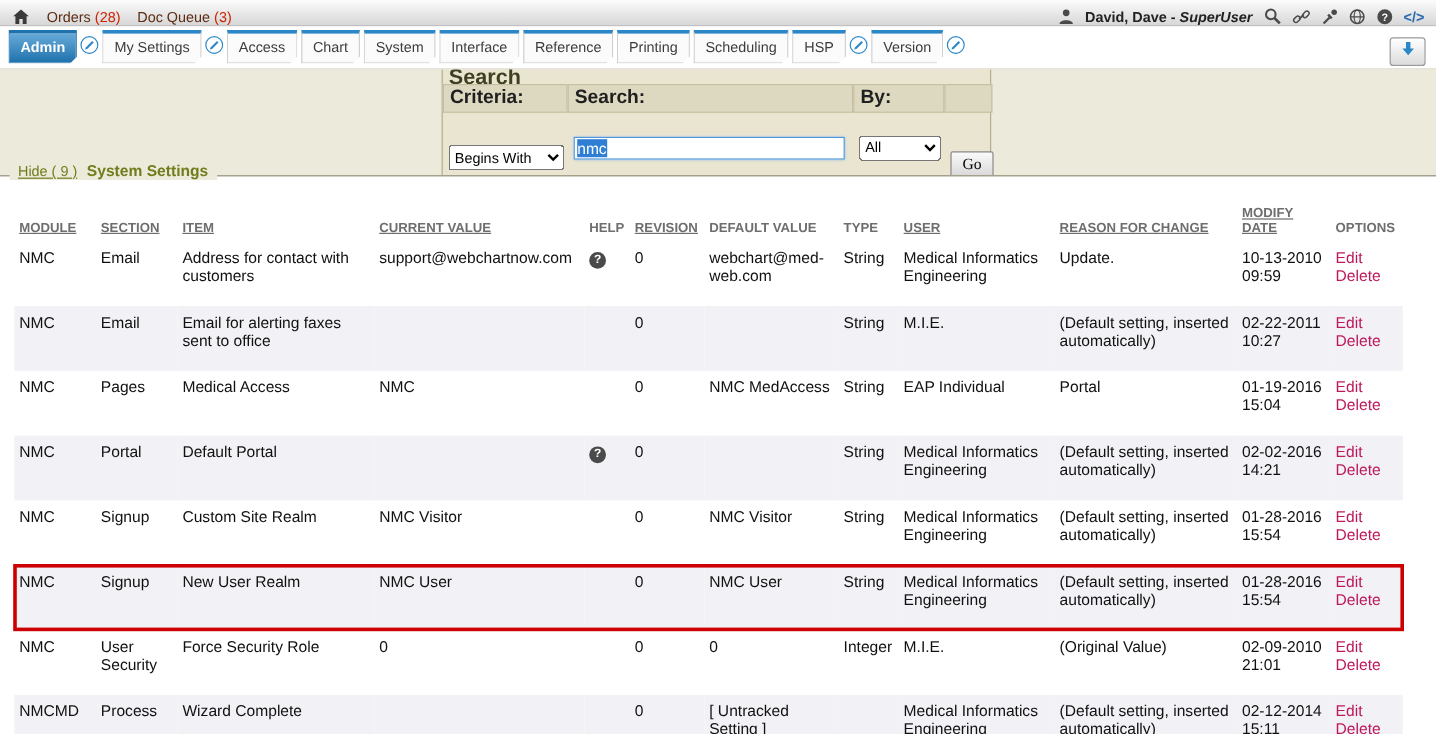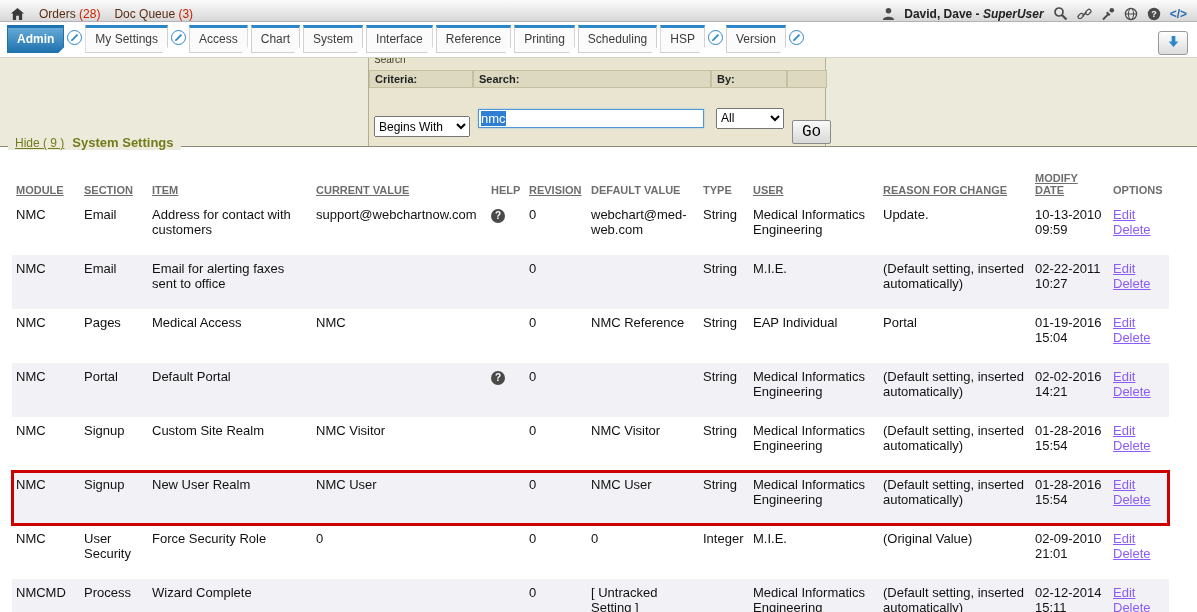--- a/index.html
+++ b/index.html
@@ -54,39 +54,39 @@
 
   
   .band { background:#eceadb; height:88px; position:relative; }
   .search-panel {
     margin-left:368px; width:458px;
     background:#e9e5d1; border:1px solid #b3ae8e; border-top:none;
   }
   .panel-title { height:12px; overflow:hidden; }
   .panel-title span {
     display:block; margin-top:-4px; padding-left:5px;
-    font-weight:normal; font-size:10px; color:#3f3f22;
+    font-weight:bold; font-size:18px; color:#3f3f22;
   }
   .panel-grid { display:grid; grid-template-columns:104px 238px 76px 40px; }
   .panel-label {
     background:#ddd8c0; border:1px solid #c6c0a2; font-weight:bold;
-    font-size:11px; color:#1f1f1f; padding:2px 5px; white-space:nowrap;
+    font-size:16px; color:#1f1f1f; padding:2px 5px; white-space:nowrap;
   }
   .panel-cell { padding:4px 3px 7px 5px; display:flex; align-items:center; }
   select { font-size:12px; height:21px; max-width:100%; }
   .criteria-select { width:96px;margin-top:17px; }
   .by-select { width:80px; }
   .fake-input {
     width:226px; height:19px; background:#fff; border:1px solid #4f96d8;
     box-shadow:0 0 2px #9cc4e8; padding:1px 2px; font-size:13px; cursor:text;
     overflow:hidden; white-space:nowrap;
   }
   .fake-input .sel { background:#2e7fd4; color:#fff; }
   .go-btn {
-    font-family:Liberation Mono, monospace; font-size:16px; padding:2px 9px;
+    font-family:Liberation Serif, serif; font-size:13px; padding:2px 9px;
     border:1px solid #8a8a8a; border-radius:2px;
     background:linear-gradient(#fafafa,#d8d8d8); cursor:pointer;margin-top:28px;
   }
 
   
   .fieldset { background:#fff; border-top:1px solid #8f8b72; position:relative; height:362px; }
   .legend {
     position:absolute; top:-12px; left:8px; background:#eceadb;
     padding:0 7px; display:flex; align-items:baseline; gap:8px; white-space:nowrap;
   }
@@ -100,21 +100,21 @@
     padding:3px 4px 5px; vertical-align:bottom; word-wrap:break-word;
   }
   th.sortable { text-decoration:underline; cursor:pointer; }
   td {
     font-size:13px; color:#111; padding:6px 4px; vertical-align:top;
     word-wrap:break-word; overflow-wrap:break-word;
   }
   tr.data-row { height:54px; }
   tbody tr:nth-child(even) { background:#f2f2f6; }
   tr.highlight { outline:3px solid #cc0000; outline-offset:-2px; }
-  .opt { display:block; color:#8b5cf6; cursor:pointer;text-decoration:underline; }
+  .opt { display:block; color:#be185d; cursor:pointer; }
   .help-icon {
     display:inline-block; width:14px; height:14px; border-radius:50%;
     background:#4a4a4a; color:#fff; font-size:10px; font-weight:bold;
     text-align:center; line-height:14px; cursor:pointer;
   }
 </style>
 </head>
 <body>
 
 <div class="topbar">
@@ -325,21 +325,21 @@
             <span class="opt">Delete</span>
           </td>
         </tr>
         <tr class="data-row">
           <td>NMC</td>
           <td>Pages</td>
           <td>Medical Access</td>
           <td>NMC</td>
           <td></td>
           <td>0</td>
-          <td>NMC Reference</td>
+          <td>NMC MedAccess</td>
           <td>String</td>
           <td>EAP Individual</td>
           <td>Portal</td>
           <td>01-19-2016 15:04</td>
           <td>
             <span class="opt">Edit</span>
             <span class="opt">Delete</span>
           </td>
         </tr>
         <tr class="data-row">

